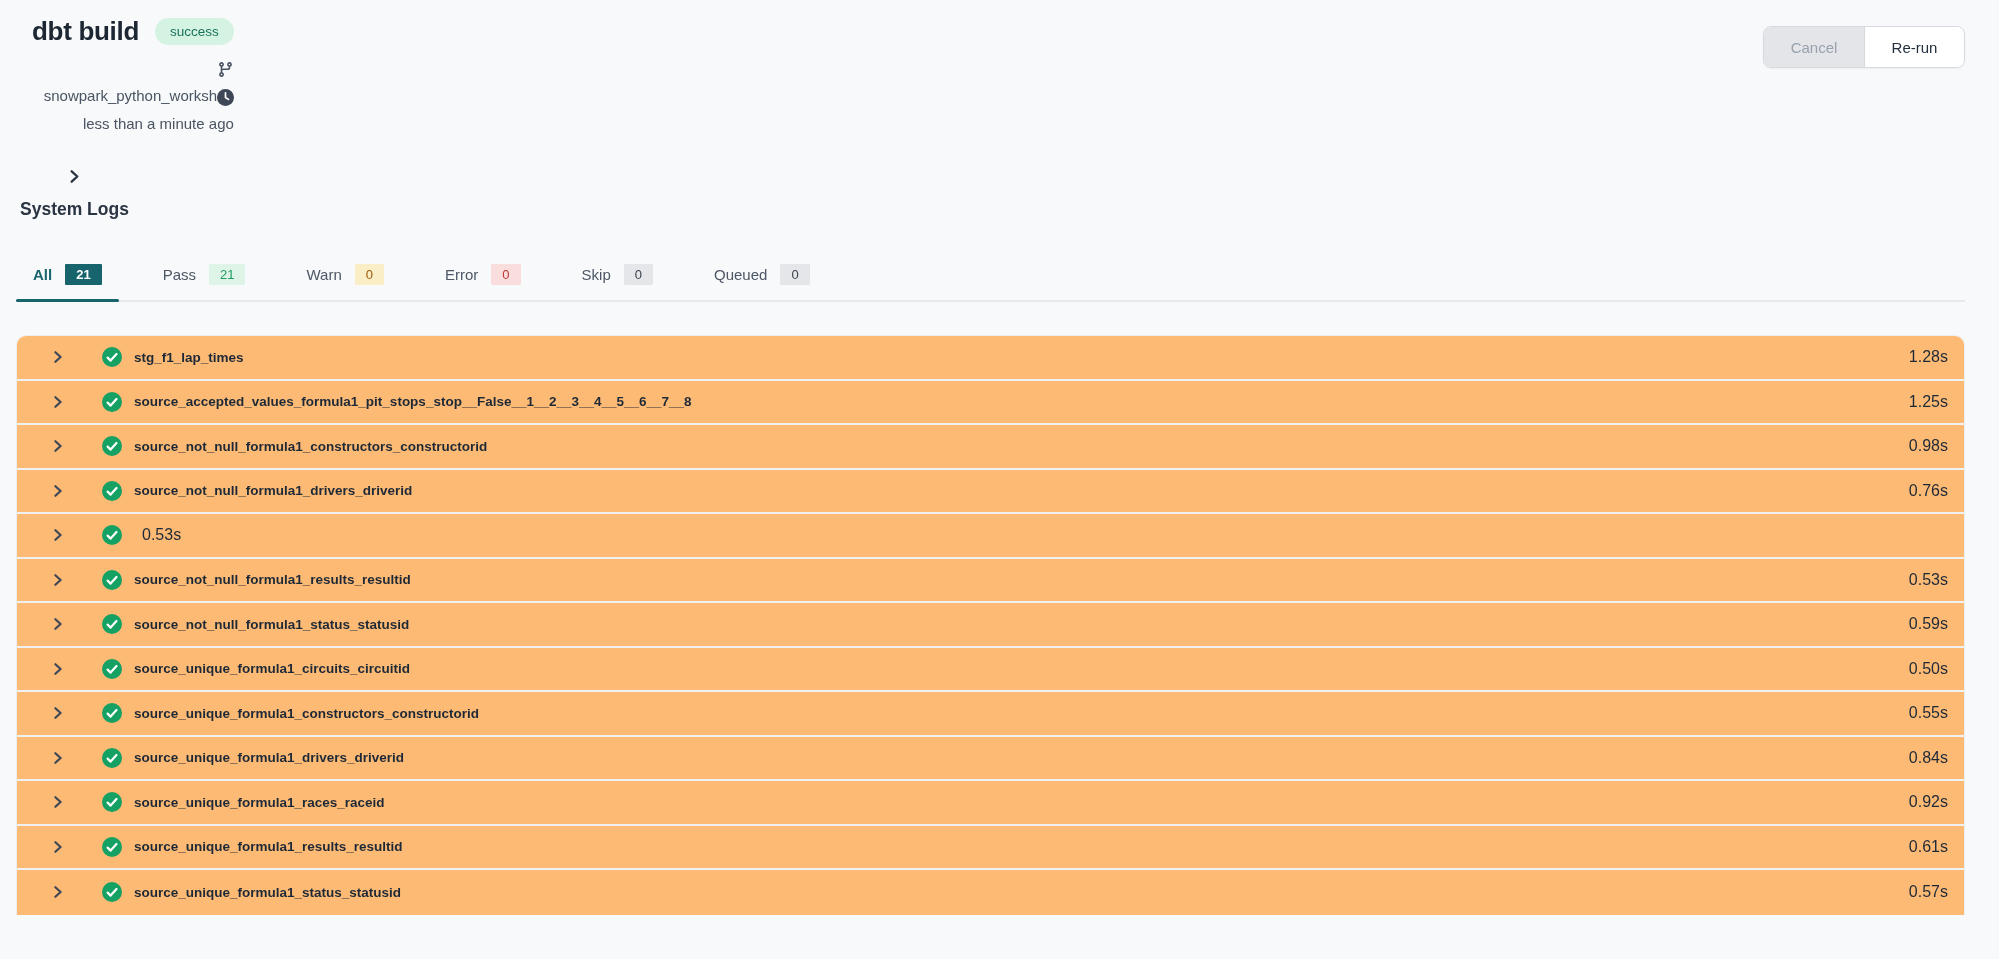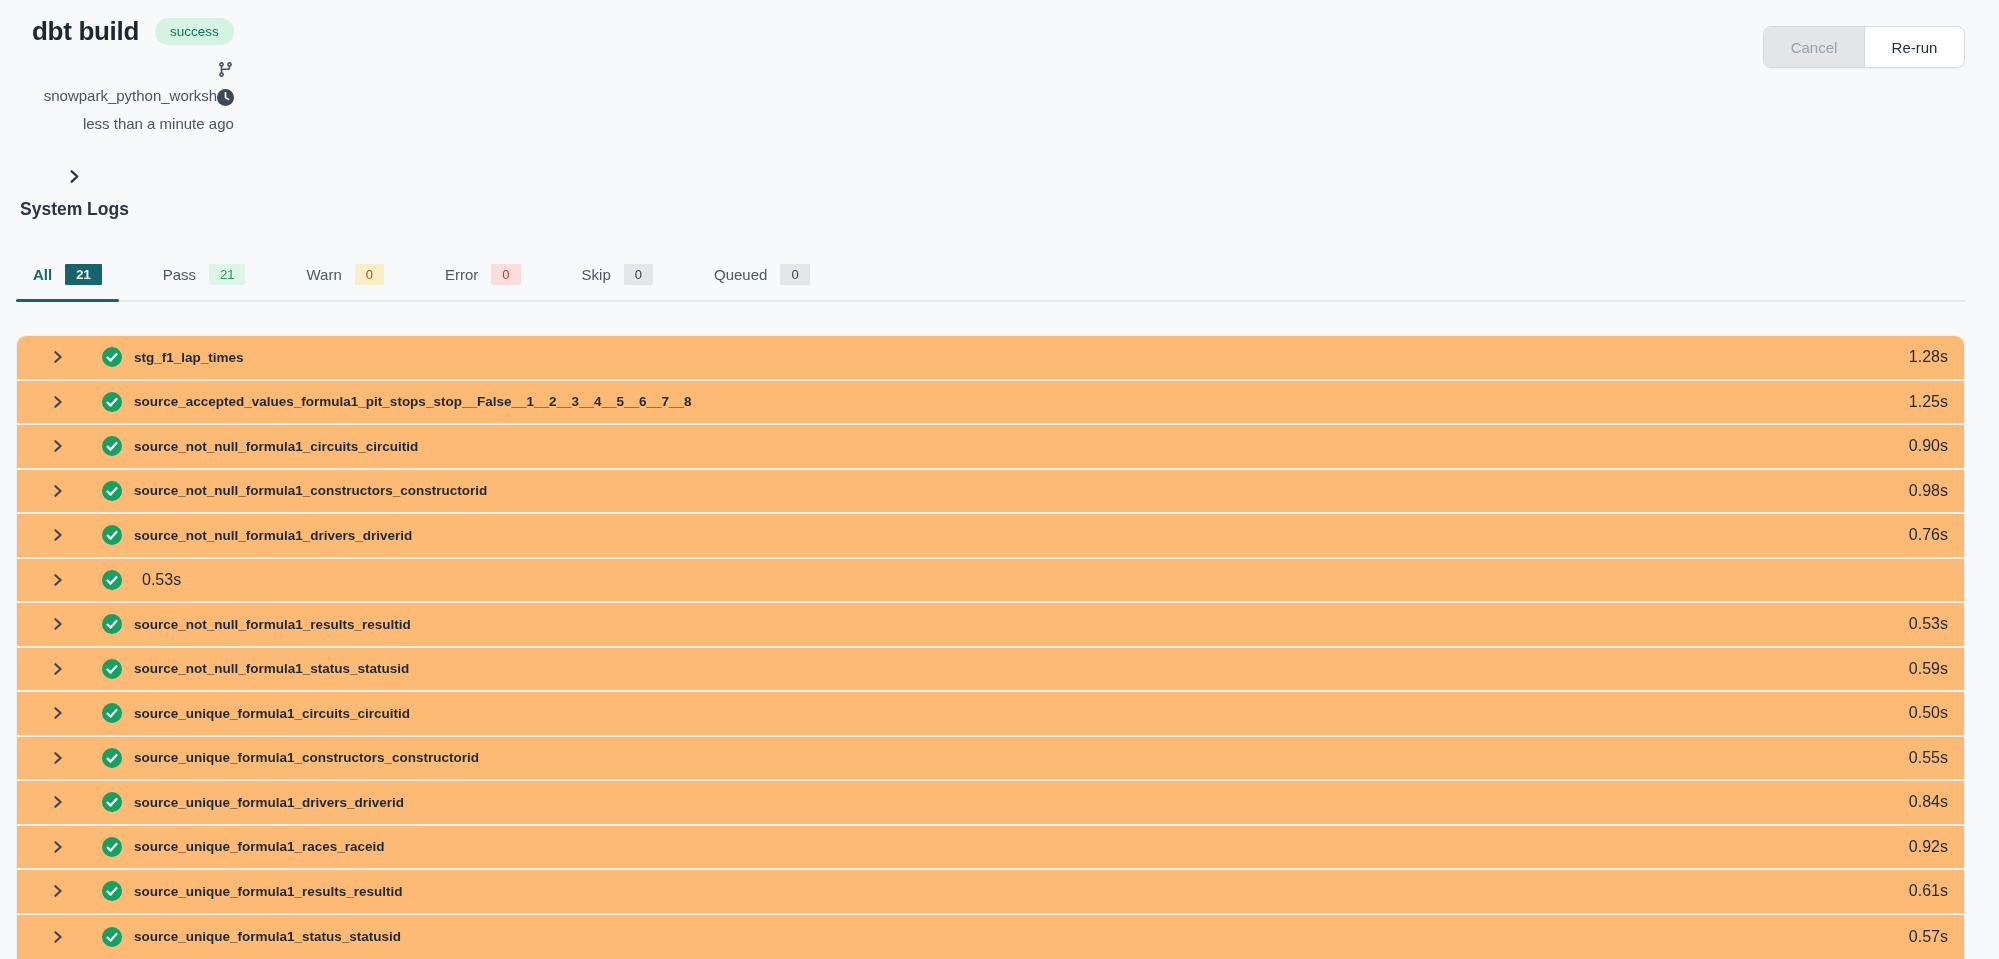--- a/index.html
+++ b/index.html
@@ -207,35 +207,20 @@
     <span class="row-check">
       <svg viewBox="0 0 20 20">
             <circle cx="10" cy="10" r="10" fill="#14a163"></circle>
             <path d="M5.6 10.6l3 3 5.9-6.6" stroke="#ffffff" stroke-width="2.2" fill="none" stroke-linecap="round" stroke-linejoin="round"></path>
           </svg>
     </span>
     <span class="row-name">source_accepted_values_formula1_pit_stops_stop__False__1__2__3__4__5__6__7__8</span>
     <span class="row-duration">1.25s</span>
   </div>
 
-  <div class="row">
-    <span class="row-chevron">
-      <svg viewBox="0 0 16 16">
-            <path d="M5 2.5l6 5.5-6 5.5" stroke="#3d4755" stroke-width="2.5" fill="none" stroke-linecap="round" stroke-linejoin="round"></path>
-          </svg>
-    </span>
-    <span class="row-check">
-      <svg viewBox="0 0 20 20">
-            <circle cx="10" cy="10" r="10" fill="#14a163"></circle>
-            <path d="M5.6 10.6l3 3 5.9-6.6" stroke="#ffffff" stroke-width="2.2" fill="none" stroke-linecap="round" stroke-linejoin="round"></path>
-          </svg>
-    </span>
-    <span class="row-name">source_not_null_formula1_circuits_circuitid</span>
-    <span class="row-duration">0.90s</span>
-  </div>
 
   <div class="row">
     <span class="row-chevron">
       <svg viewBox="0 0 16 16">
             <path d="M5 2.5l6 5.5-6 5.5" stroke="#3d4755" stroke-width="2.5" fill="none" stroke-linecap="round" stroke-linejoin="round"></path>
           </svg>
     </span>
     <span class="row-check">
       <svg viewBox="0 0 20 20">
             <circle cx="10" cy="10" r="10" fill="#14a163"></circle>

